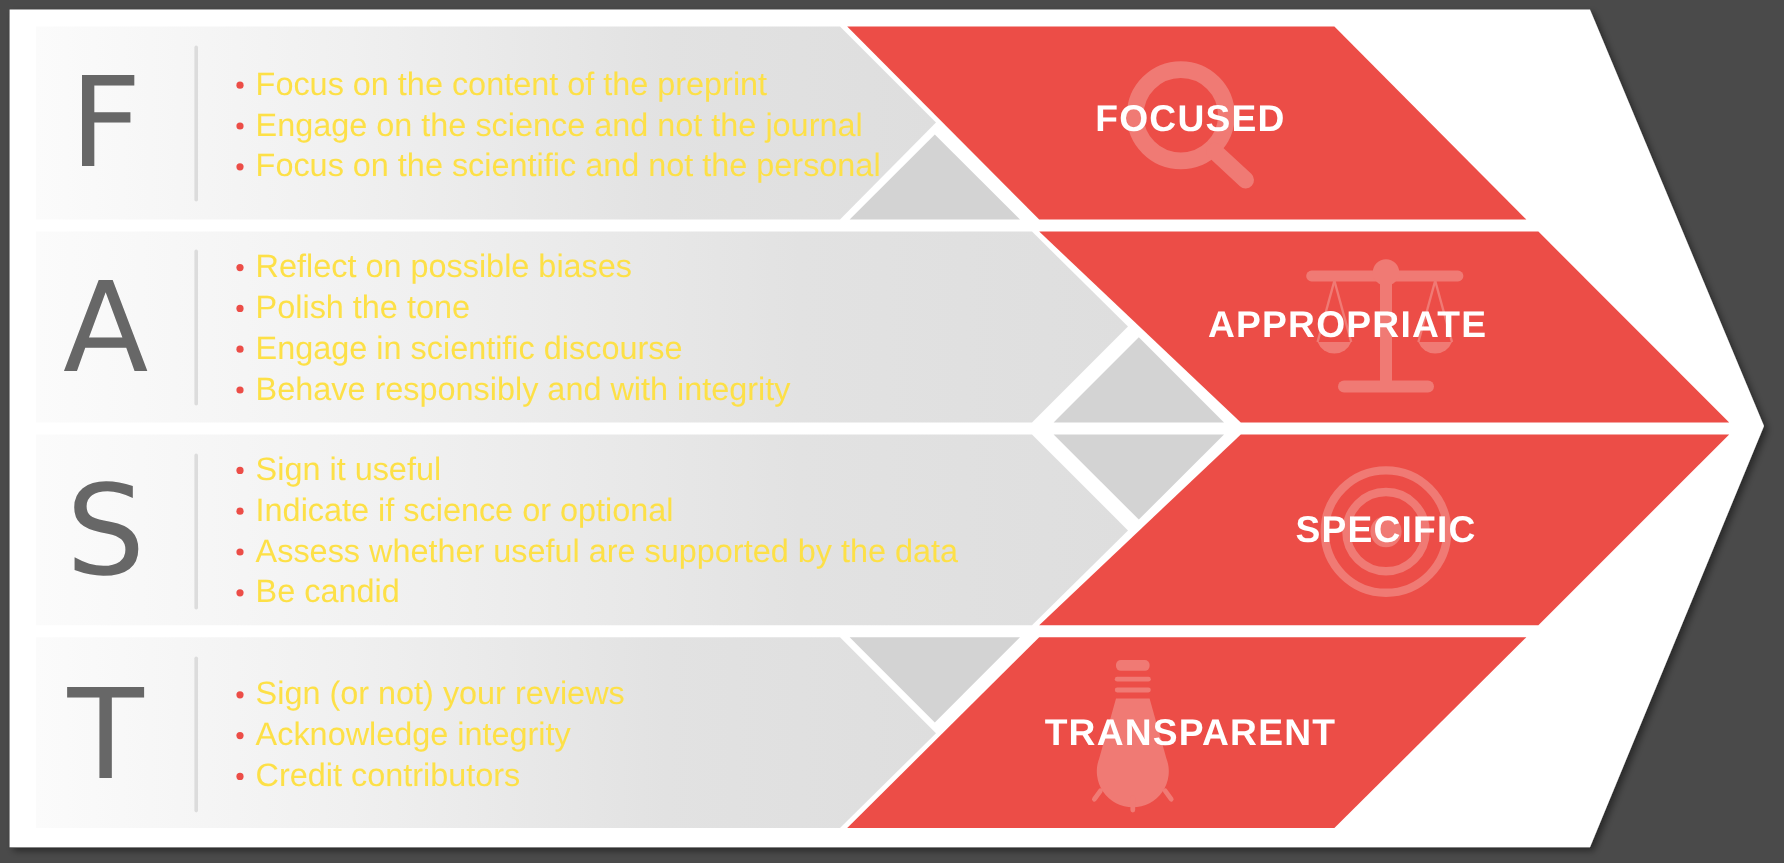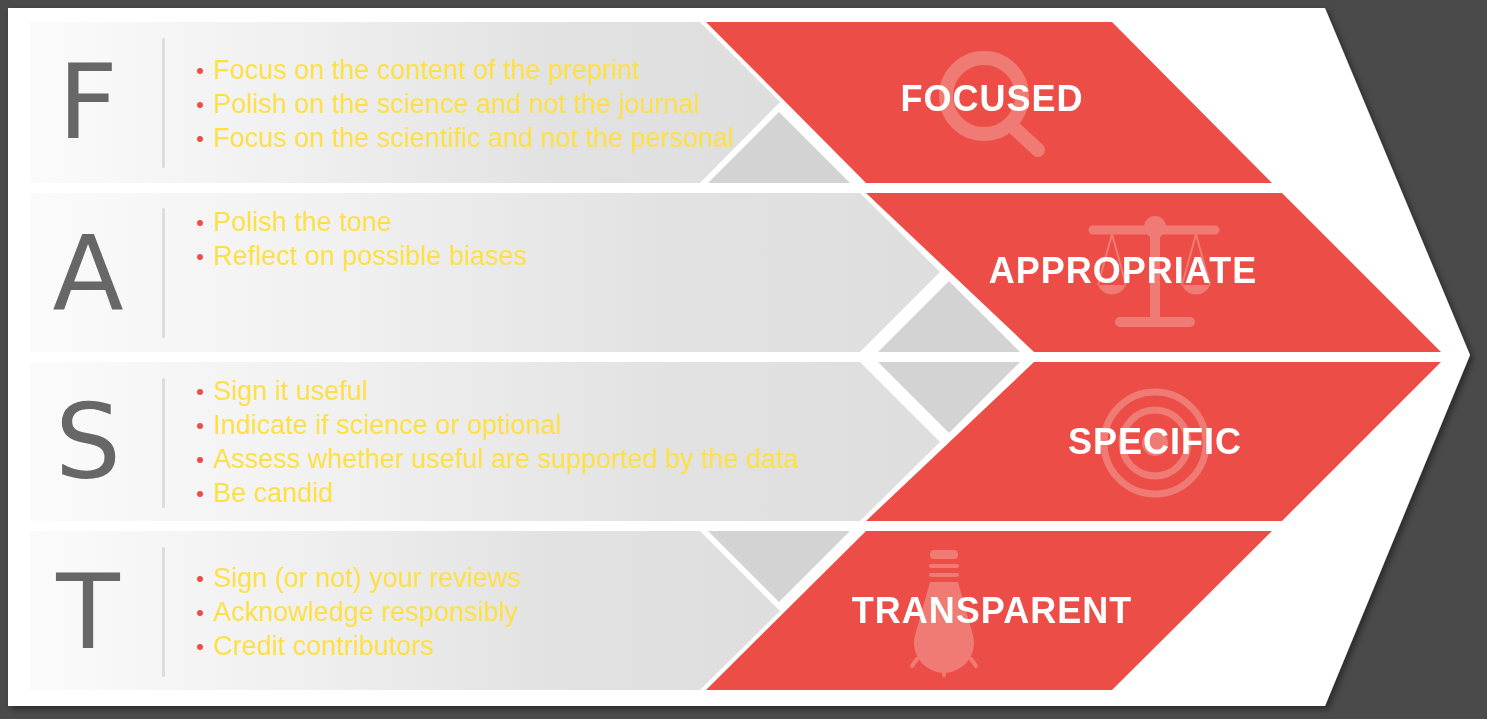--- a/index.html
+++ b/index.html
@@ -24,21 +24,21 @@
       position: absolute; left: 196px; margin: 0; padding: 0; list-style: none;
       color: #fde047; font-size: 27px; line-height: 34px;
     }
     .bullets li { position: relative; padding-left: 17px; white-space: nowrap; }
     .bullets li::before {
       content: ""; position: absolute; left: 1px; top: 15px;
       width: 6px; height: 6px; border-radius: 50%; background: #ec4d47;
     }
     .band-label {
       position: absolute; color: #ffffff; font-weight: bold;
-      font-size: 36px; letter-spacing: 1px; text-align: center;
+      font-size: 31px; letter-spacing: 1px; text-align: center;
       transform: translate(-50%, -50%); white-space: nowrap;
     }
   </style>
 </head>
 <body>
 
 <svg id="stage" viewBox="0 0 1487 719" xmlns="http://www.w3.org/2000/svg">
   <defs>
     <linearGradient id="rowGrad" x1="0" y1="0" x2="1" y2="0">
       <stop offset="0" stop-color="#fbfbfb"></stop>
@@ -103,43 +103,45 @@
     <line x1="917" y1="659" x2="912" y2="666" stroke-width="4"></line>
     <line x1="971" y1="659" x2="976" y2="666" stroke-width="4"></line>
     <line x1="944" y1="665" x2="944" y2="675" stroke-width="4"></line>
   </g>
 </svg>
 
 <div class="letter" style="top:50px">F</div>
 <div class="divider" style="top:38px;height:130px"></div>
 <ul class="bullets" style="top:53px">
   <li>Focus on the content of the preprint</li>
-  <li>Polish on the science and not the journal</li>
+  <li>Engage on the science and not the journal</li>
   <li>Focus on the scientific and not the personal</li>
 </ul>
 <div class="band-label" style="left:992px;top:99px">FOCUSED</div>
 
 <div class="letter" style="top:221px">A</div>
 <div class="divider" style="top:208px;height:130px"></div>
 <ul class="bullets" style="top:205px">
+  <li>Reflect on possible biases</li>
   <li>Polish the tone</li>
-  <li>Reflect on possible biases</li>
+  <li>Engage in scientific discourse</li>
+  <li>Behave responsibly and with integrity</li>
 </ul>
 <div class="band-label" style="left:1123px;top:271px">APPROPRIATE</div>
 
 <div class="letter" style="top:390px">S</div>
 <div class="divider" style="top:378px;height:130px"></div>
 <ul class="bullets" style="top:374px">
   <li>Sign it useful</li>
   <li>Indicate if science or optional</li>
   <li>Assess whether useful are supported by the data</li>
   <li>Be candid</li>
 </ul>
 <div class="band-label" style="left:1155px;top:442px">SPECIFIC</div>
 
 <div class="letter" style="top:560px">T</div>
 <div class="divider" style="top:547px;height:130px"></div>
 <ul class="bullets" style="top:561px">
   <li>Sign (or not) your reviews</li>
-  <li>Acknowledge responsibly</li>
+  <li>Acknowledge integrity</li>
   <li>Credit contributors</li>
 </ul>
 <div class="band-label" style="left:992px;top:611px">TRANSPARENT</div>
 
 </body></html>

